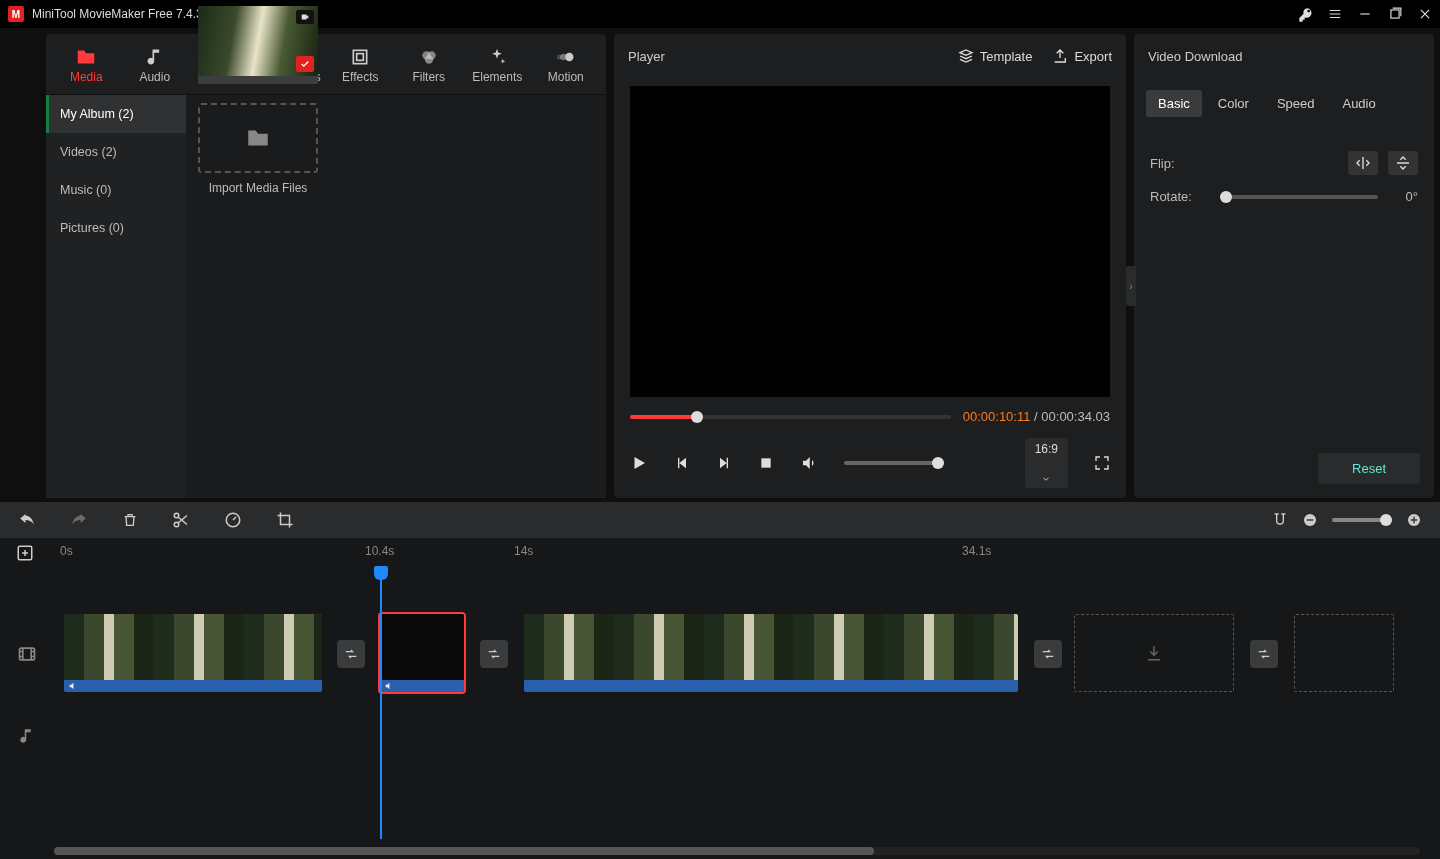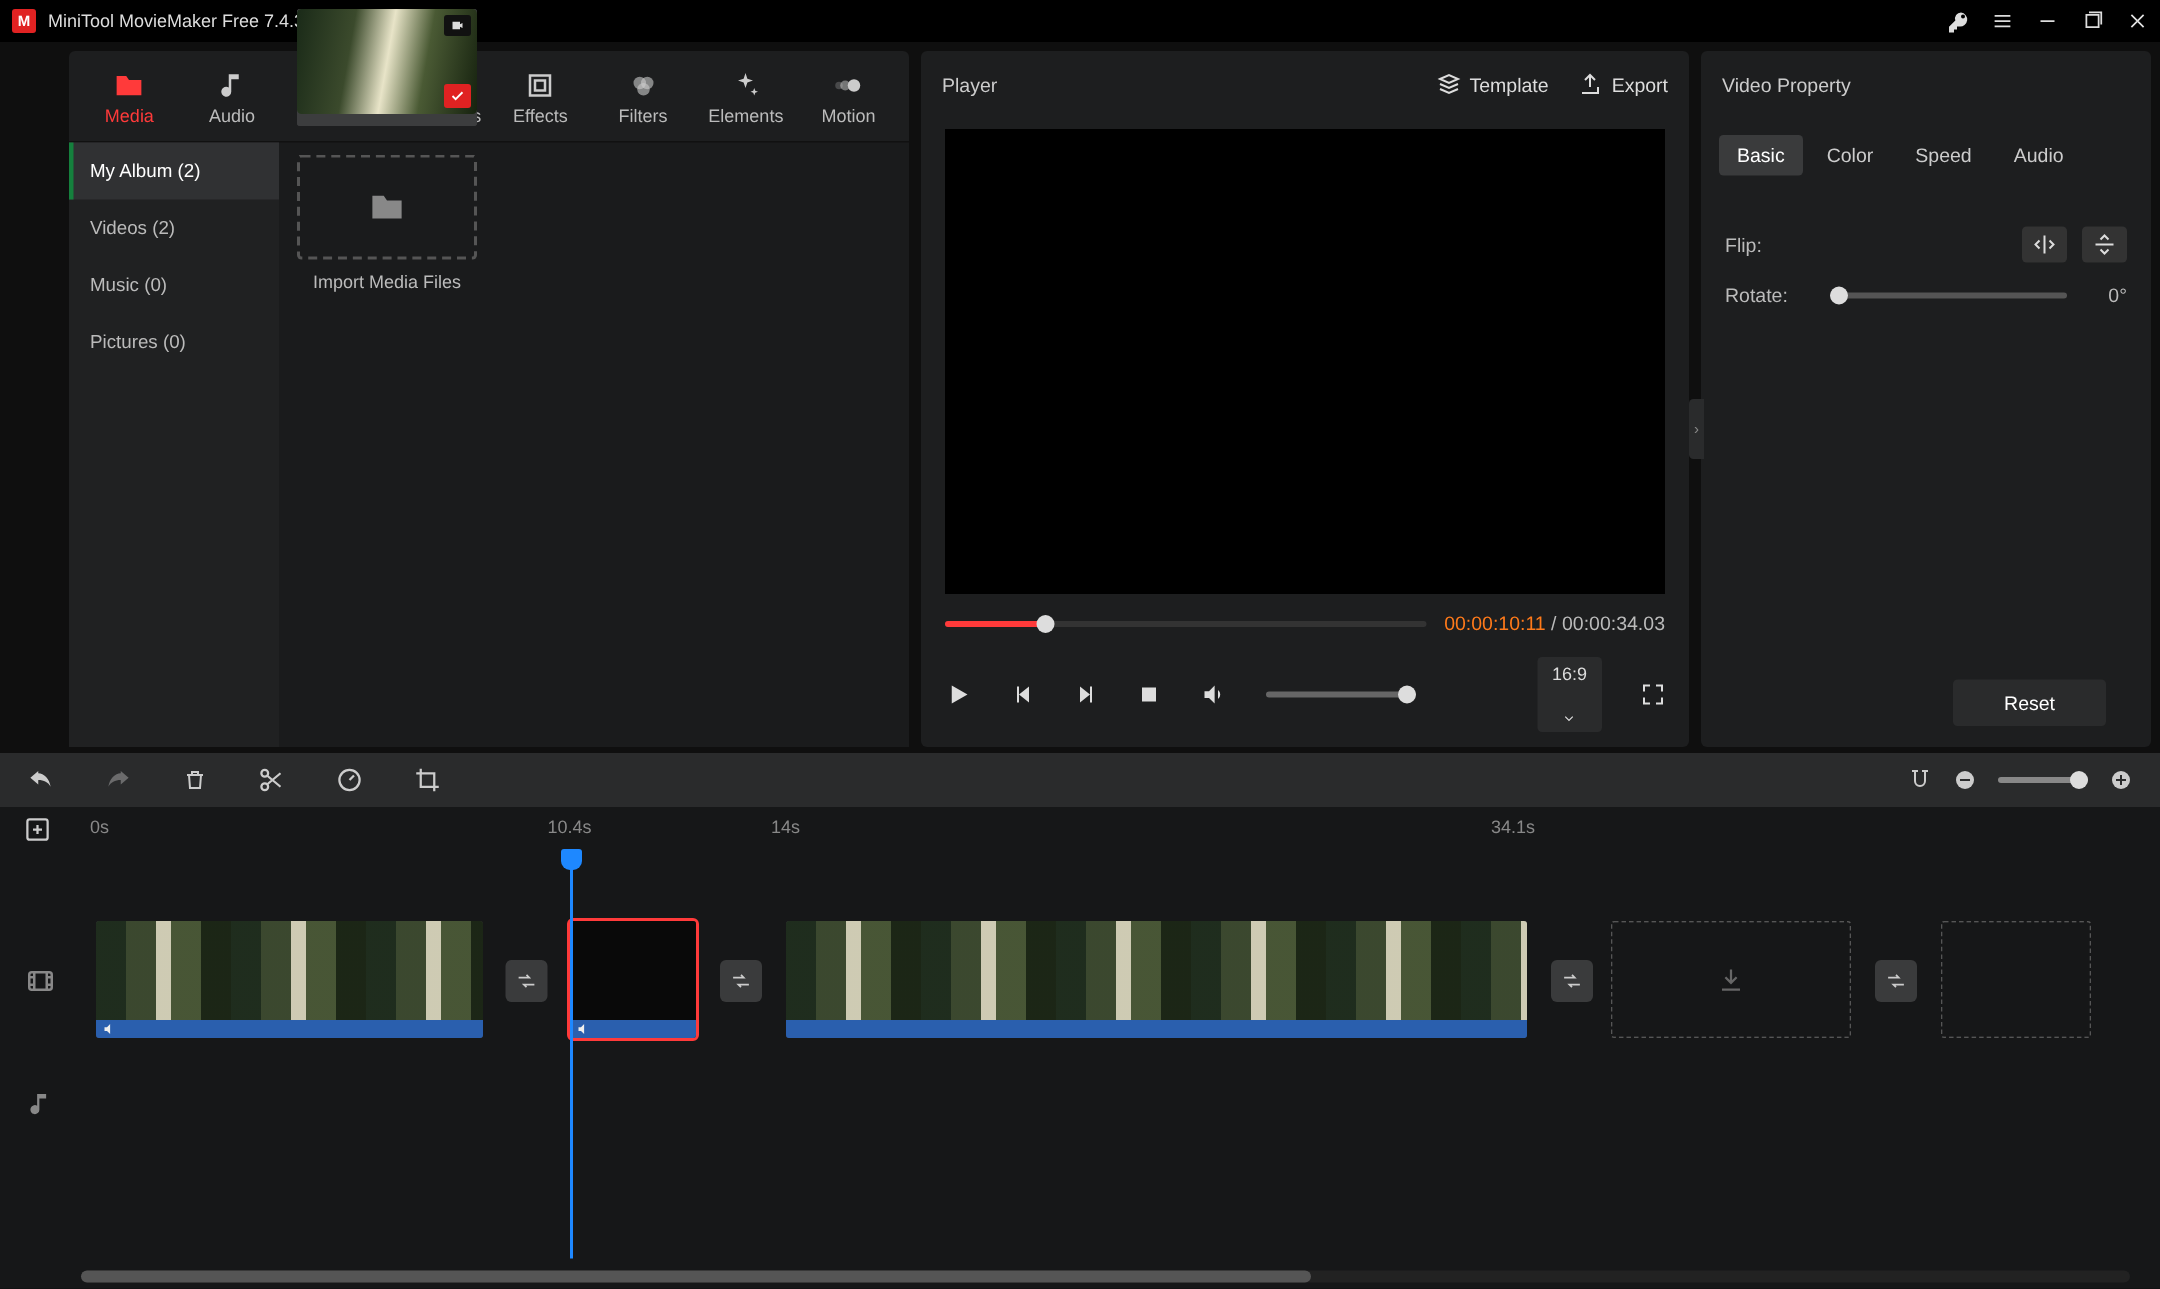--- a/index.html
+++ b/index.html
@@ -60,21 +60,21 @@
   .prop-panel { width:300px; display:flex; flex-direction:column; position:relative;}
   .prop-tabs { display:flex; gap:4px; padding:12px; font-size:13px; }
   .prop-tabs .pt { padding:6px 12px; border-radius:3px; color:#ccc; cursor:pointer;}
   .prop-tabs .pt.active { background:#3a3b3c; color:#fff;}
   .prop-body { padding:8px 16px; font-size:13px; color:#bbb;}
   .prop-row { display:flex; align-items:center; margin:14px 0; gap:10px;}
   .prop-row .lab { width:60px; }
   .flip-btn { width:30px;height:24px;background:#333;border-radius:3px;display:flex;align-items:center;justify-content:center;color:#ddd;cursor:pointer;}
   .rot-slider { flex:1; height:4px; background:#555; border-radius:2px; position:relative;}
   .rot-slider .rk { position:absolute; left:0; top:-4px; width:12px;height:12px;background:#ddd;border-radius:50%;}
-  .prop-reset { position:absolute; bottom:14px; right:30px; left:auto; background:#2a2b2c; color:#ffffff; font-size:13px; padding:8px 34px; border-radius:3px; }
+  .prop-reset { position:absolute; bottom:14px; right:14px; left:auto; background:#2a2b2c; color:#5eead4; font-size:13px; padding:8px 34px; border-radius:3px; }
   .prop-handle { position:absolute; left:-8px; top:50%; width:10px; height:40px; background:#2a2b2c; border-radius:3px 0 0 3px; display:flex;align-items:center;justify-content:center;color:#888;font-size:10px;cursor:pointer;}
 
   
   .tl-area { position:absolute; left:0; right:0; top:502px; bottom:0; background:#161718; }
   .tl-tools { height:36px; background:#2a2b2c; display:flex; align-items:center; padding:0 18px; gap:34px; color:#ccc;}
   .tl-tools .right { margin-left:auto; display:flex; align-items:center; gap:14px;}
   .tl-tools .zoom { width:60px; height:4px; background:#888; border-radius:2px; position:relative;}
   .tl-tools .zoom .zk{position:absolute;right:0;top:-4px;width:12px;height:12px;background:#ddd;border-radius:50%;}
 
   .tl-ruler { height:30px; display:flex; align-items:center; font-size:12px; color:#888; position:relative;}
@@ -343,21 +343,21 @@
           <svg width="16" height="16" viewBox="0 0 24 24" fill="none" stroke="currentColor" stroke-width="2">
             <path d="M3 9V3h6M21 9V3h-6M3 15v6h6M21 15v6h-6"></path>
           </svg>
         </span>
     </div>
   </div>
 
   <div class="panel prop-panel">
     <div class="prop-handle">›</div>
     <div class="panel-header">
-        <span>Video Property</span>
+        <span>Video Download</span>
       </div>
     <div class="prop-tabs">
       <div class="pt active">Basic</div>
       <div class="pt">Color</div>
       <div class="pt">Speed</div>
       <div class="pt">Audio</div>
     </div>
     <div class="prop-body">
       <div class="prop-row">
         <span class="lab">Flip:</span>
@@ -448,21 +448,21 @@
   <div class="tl-ruler">
     <span class="add">
         <svg width="18" height="18" viewBox="0 0 24 24" fill="none" stroke="currentColor" stroke-width="2">
           <rect x="3" y="3" width="18" height="18" rx="2"></rect>
           <path d="M12 8v8M8 12h8"></path>
         </svg>
       </span>
     <span class="tick" style="left:60px">0s</span>
     <span class="tick" style="left:365px">10.4s</span>
     <span class="tick" style="left:514px">14s</span>
-    <span class="tick" style="left:994px">34.1s</span>
+    <span class="tick" style="left:962px">34.1s</span>
   </div>
 
   <div class="tl-tracks">
 
     <div class="track-row gap-row">
       <div class="track-head"></div>
       <div class="track-body"></div>
     </div>
 
     <div class="track-row vid-row">

